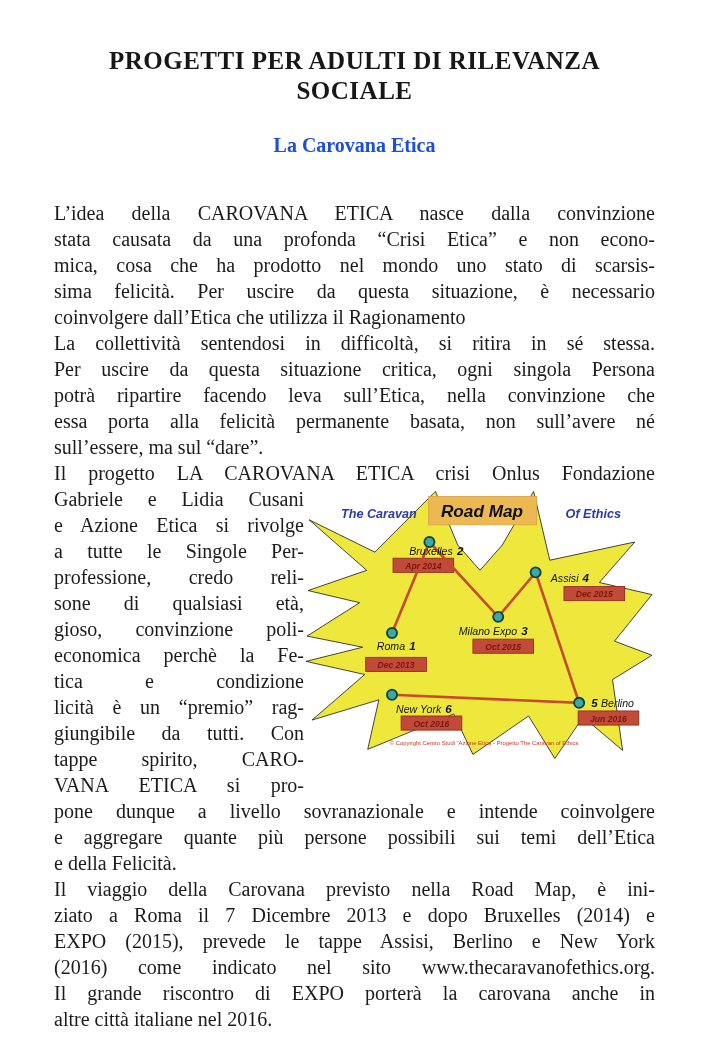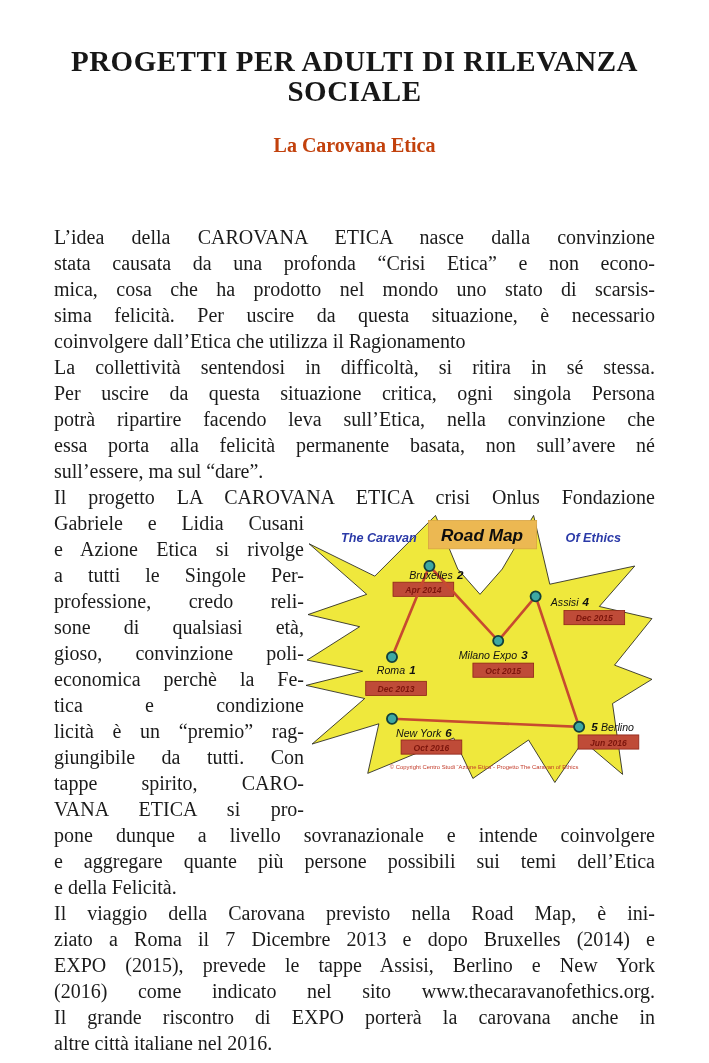--- a/index.html
+++ b/index.html
@@ -8,28 +8,28 @@
     width:709px; height:1063px;
     box-sizing:border-box;
     padding:46px 54px 0 54px;
     background:#ffffff;
     font-family:"Liberation Serif", serif;
     color:#1b1b1b;
     overflow:hidden;
   }
   h1.title {
     margin:0; text-align:center;
-    font-size:29px; line-height:30px; font-weight:bold;
+    font-size:25px; line-height:30px; font-weight:bold;
     letter-spacing:0.5px; color:#171717;
   }
   h2.subtitle {
     margin:26px 0 0 0; text-align:center;
-    font-size:20px; line-height:26px; font-weight:bold; color:#c2410c;
+    font-size:20px; line-height:26px; font-weight:bold; color:#1d4ed8;
   }
-  .body-text { margin-top:66px; font-size:20px; line-height:26px; }
+  .body-text { margin-top:42px; font-size:20px; line-height:26px; }
   .line { height:26px; text-align:justify; text-align-last:justify; }
   .line.nj { text-align:left; text-align-last:left; }
   .wrap-block { position:relative; height:312px; }
   .left-col { width:250px; }
   .figure {
     position:absolute; left:250px; top:3px;
     width:352px; height:280px;
   }
   .figure svg { display:block; width:352px; height:280px; }
   .figure text { font-family:"Liberation Sans", sans-serif; }
@@ -53,21 +53,21 @@
         <div class="line">potrà ripartire facendo leva sull’Etica, nella convinzione che</div>
         <div class="line">essa porta alla felicità permanente basata, non sull’avere né</div>
         <div class="line nj">sull’essere, ma sul “dare”.</div>
         <div class="line">Il progetto LA CAROVANA ETICA crisi Onlus Fondazione</div>
       </div>
 
     <div class="wrap-block">
       <div id="leftCol" class="left-col">
           <div class="line">Gabriele e Lidia Cusani</div>
           <div class="line">e Azione Etica si rivolge</div>
-          <div class="line">a tutti le Singole Per-</div>
+          <div class="line">a tutte le Singole Per-</div>
           <div class="line">professione, credo reli-</div>
           <div class="line">sone di qualsiasi età,</div>
           <div class="line">gioso, convinzione poli-</div>
           <div class="line">economica perchè la Fe-</div>
           <div class="line">tica e condizione</div>
           <div class="line">licità è un “premio” rag-</div>
           <div class="line">giungibile da tutti. Con</div>
           <div class="line">tappe spirito, CARO-</div>
           <div class="line">VANA ETICA si pro-</div>
         </div>

